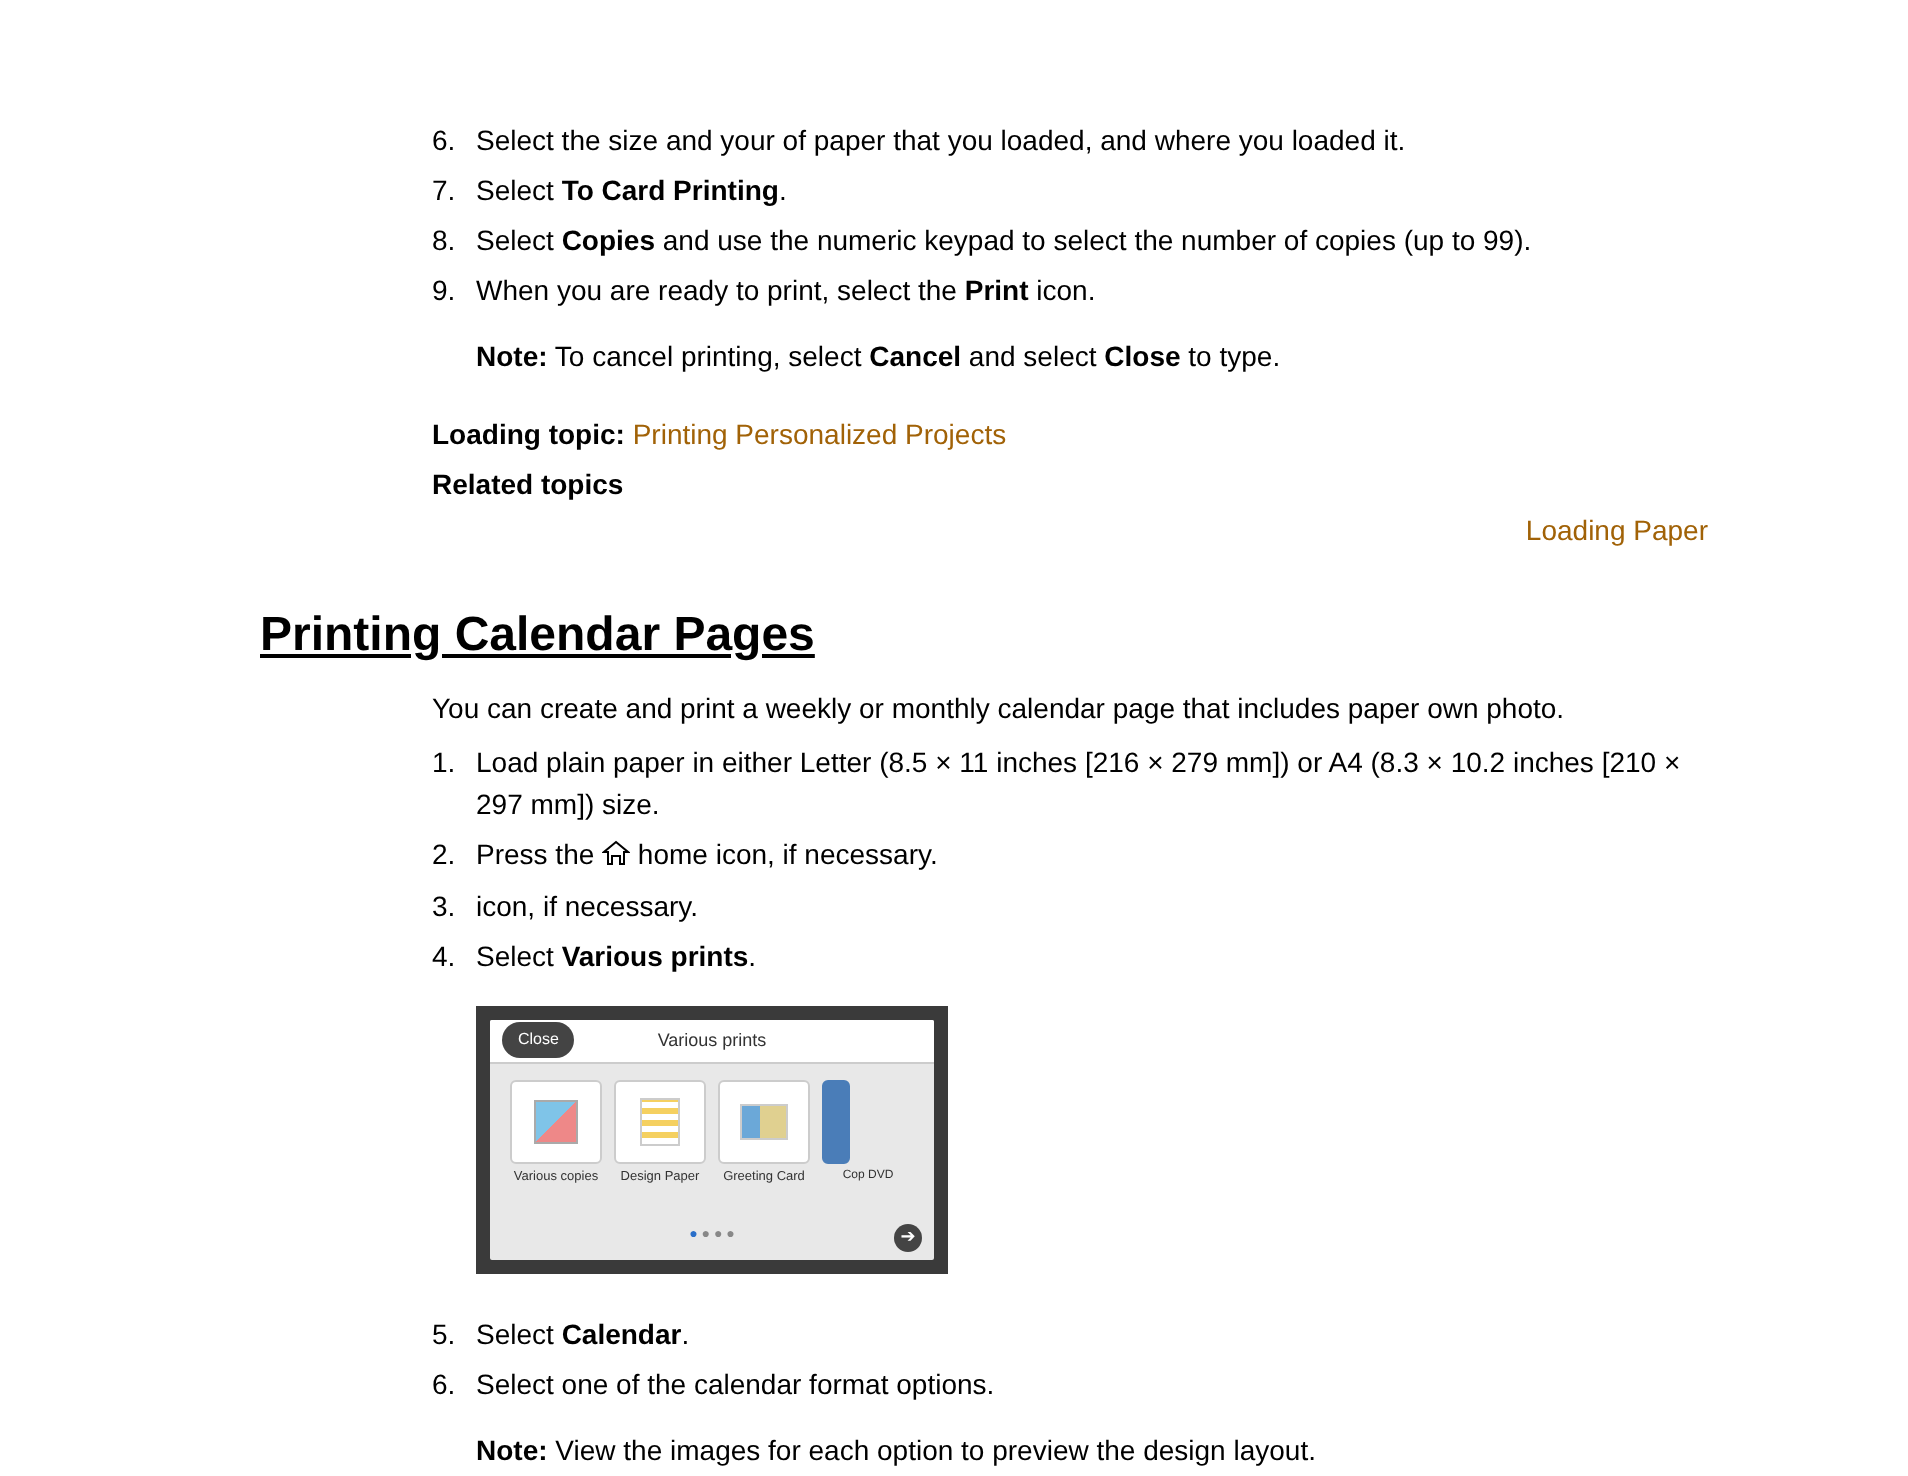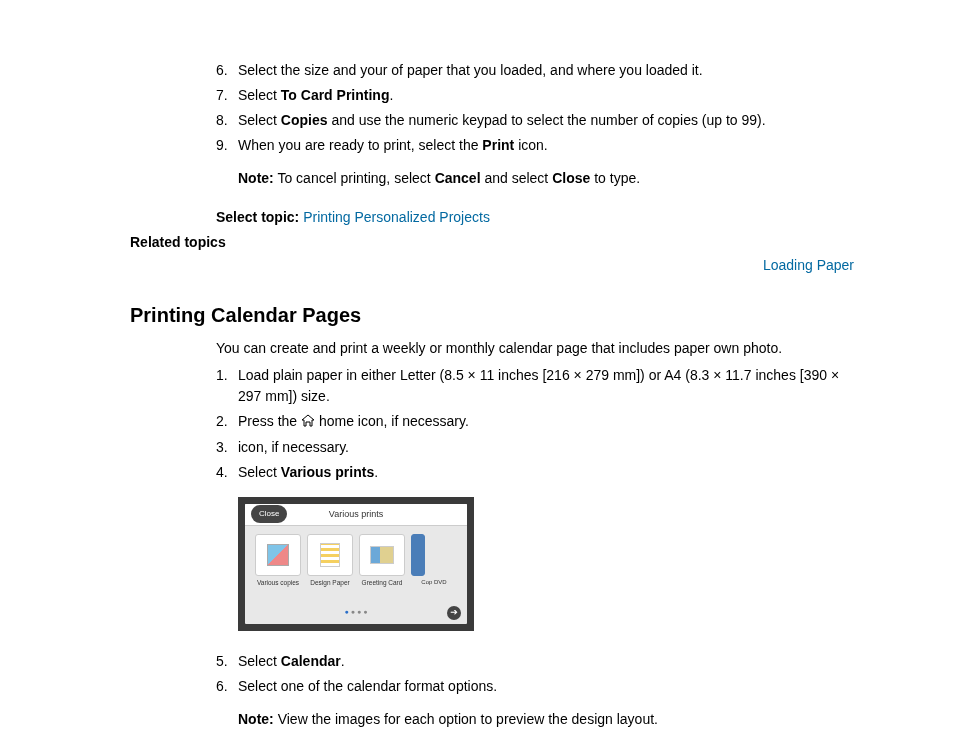--- a/index.html
+++ b/index.html
@@ -12,24 +12,24 @@
       height: 738px;
       padding: 60px 100px 20px 130px;
       line-height: 1.5;
     }
     .step-list { list-style: none; margin-left: 86px; }
     .step-item { display: flex; margin-bottom: 4px; }
     .step-num { min-width: 22px; flex-shrink: 0; }
     .step-text { flex: 1; }
     .note { margin-left: 108px; margin-top: 12px; margin-bottom: 12px; }
     .parent-topic { margin-left: 86px; margin-top: 18px; margin-bottom: 4px; }
-    .related-topics-heading { font-weight: bold; margin-bottom: 2px; }
+    .related-topics-heading { margin-left: 86px; font-weight: bold; margin-bottom: 2px; }
     .related-link { margin-left: 86px; text-align: right; }
-    .link { color: #0369a1; cursor: pointer; }
-    .section-heading { font-size: 20px; font-weight: bold; margin-top: 24px; margin-bottom: 8px; }
+    .link { color: #a16207; cursor: pointer; }
+    .section-heading { font-size: 24px; font-weight: bold; margin-top: 24px; margin-bottom: 8px; text-decoration: underline; }
     .intro-text { margin-left: 86px; margin-bottom: 6px; }
     .home-icon { display: inline-block; vertical-align: middle; }
     .bold { font-weight: bold; }
     .illustration {
       margin-left: 108px;
       margin-top: 14px;
       margin-bottom: 20px;
       width: 236px;
       height: 134px;
       background: #3a3a3a;
@@ -148,33 +148,33 @@
     <span class="step-num">9.</span>
     <span class="step-text"><span>When you are ready to print, select the </span><span class="bold">Print</span><span> icon.</span></span>
   </li>
 </ol>
 
 <p class="note">
   <span class="bold">Note:</span><span> To cancel printing, select </span><span class="bold">Cancel</span><span> and select </span><span class="bold">Close</span><span> to type.</span>
 </p>
 
 <p class="parent-topic">
-  <span class="bold">Select topic:</span>
+  <span class="bold">Loading topic:</span>
   <span class="link">Printing Personalized Projects</span>
 </p>
 <p class="related-topics-heading">Related topics</p>
 <p class="related-link"><span class="link">Loading Paper</span></p>
 
 <h2 class="section-heading">Printing Calendar Pages</h2>
 <p class="intro-text">You can create and print a weekly or monthly calendar page that includes paper own photo.</p>
 
 <ol class="step-list">
   <li class="step-item">
     <span class="step-num">1.</span>
-    <span class="step-text">Load plain paper in either Letter (8.5 × 11 inches [216 × 279 mm]) or A4 (8.3 × 11.7 inches [390 × 297 mm]) size.</span>
+    <span class="step-text">Load plain paper in either Letter (8.5 × 11 inches [216 × 279 mm]) or A4 (8.3 × 10.2 inches [210 × 297 mm]) size.</span>
   </li>
   <li class="step-item">
     <span class="step-num">2.</span>
     <span class="step-text"><span>Press the </span><span class="home-icon"><svg width="14" height="13" viewBox="0 0 14 13">
             <path d="M7 1 L13 6 L11 6 L11 12 L9 12 L9 8 L5 8 L5 12 L3 12 L3 6 L1 6 Z" fill="none" stroke="#000" stroke-width="1"></path>
           </svg></span><span> home icon, if necessary.</span></span>
   </li>
   <li class="step-item">
     <span class="step-num">3.</span>
     <span class="step-text">icon, if necessary.</span>

